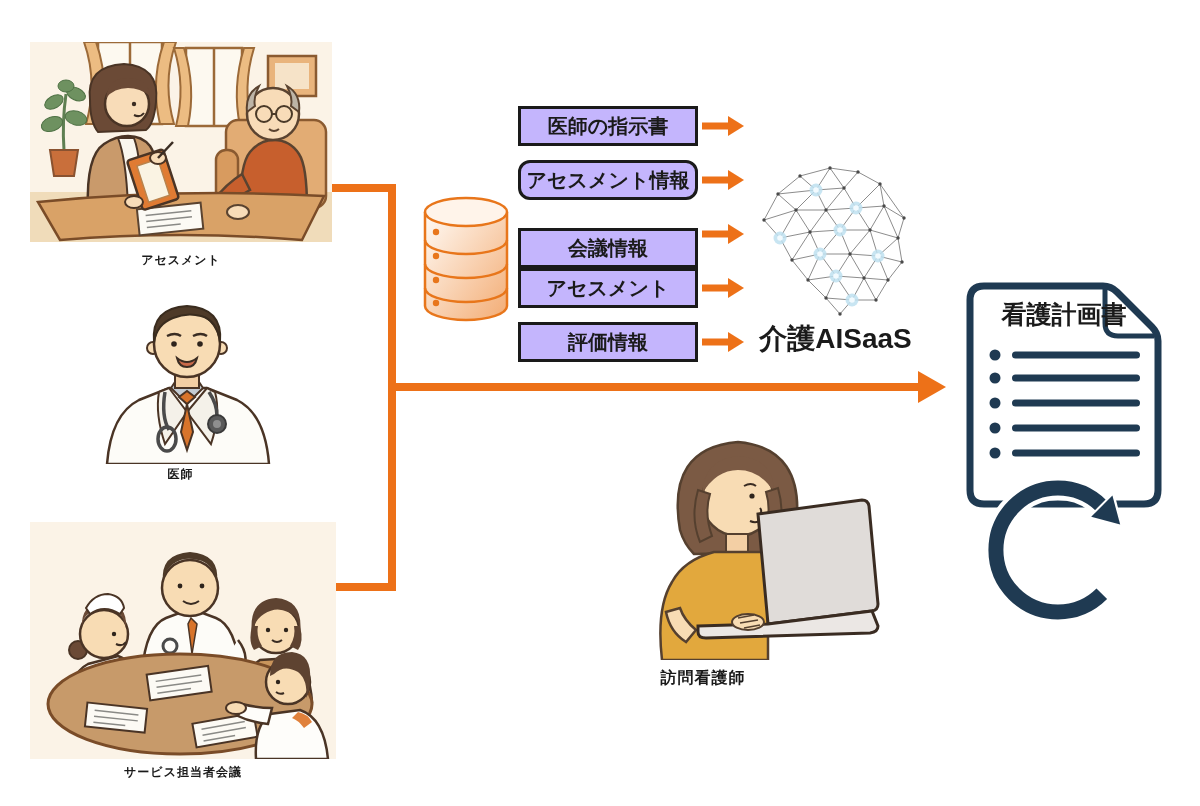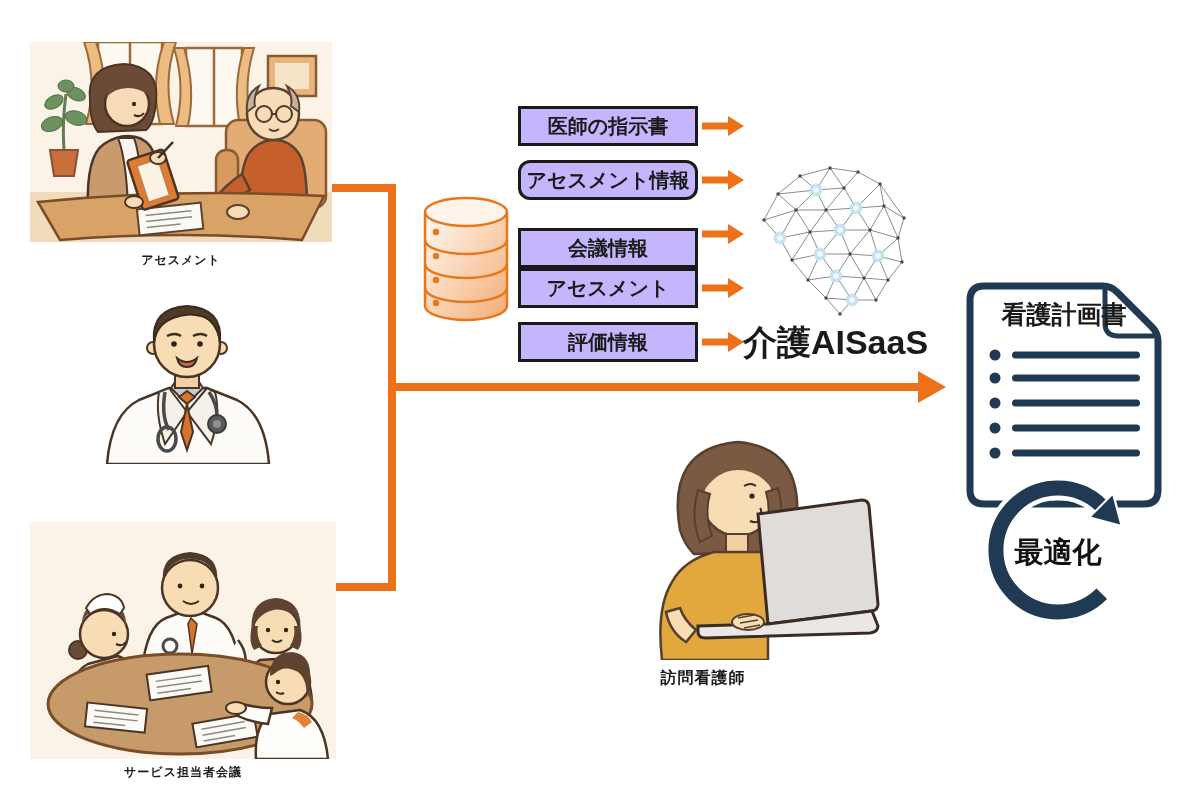--- a/index.html
+++ b/index.html
@@ -19,21 +19,21 @@
   }
   .info-box{
     position:absolute;left:518px;width:180px;height:40px;
     border:3px solid #1a1a1a;background:#c4b5fd;box-sizing:border-box;
     display:flex;align-items:center;justify-content:center;
     font-size:20px;font-weight:bold;color:var(--ink);white-space:nowrap;
   }
   .box-arrow{position:absolute;left:702px;width:42px;height:24px;}
   .ai-label{
     position:absolute;left:738px;top:320px;width:195px;text-align:center;
-    font-size:34px;font-weight:bold;color:var(--ink);white-space:nowrap;
+    font-size:28px;font-weight:bold;color:var(--ink);white-space:nowrap;
   }
   .doc-title{
     position:absolute;left:965px;top:298px;width:198px;text-align:center;
     font-size:25px;font-weight:bold;color:var(--ink);white-space:nowrap;
   }
   .opt-label{
     position:absolute;left:983px;top:533px;width:150px;text-align:center;
     font-size:29px;font-weight:bold;color:#111;white-space:nowrap;
   }
   svg{display:block;}
@@ -136,20 +136,21 @@
     <circle cx="105" cy="52" r="2.8" fill="#2e241c"></circle>
     <path d="M82,66 q10,8 20,0 q-2,9 -10,9 q-8,0 -10,-9 z" fill="#C96A4A" stroke="#3a2c22" stroke-width="2"></path>
     <g>
       <path d="M70,100 Q66,124 74,138" stroke="#4a4a4a" stroke-width="3.5" fill="none"></path>
       <ellipse cx="72" cy="147" rx="9" ry="12" fill="none" stroke="#4a4a4a" stroke-width="3.5"></ellipse>
       <path d="M114,100 Q122,112 122,124" stroke="#4a4a4a" stroke-width="3.5" fill="none"></path>
       <circle cx="122" cy="132" r="9" fill="#5a5a5a" stroke="#3a3a3a" stroke-width="2"></circle>
       <circle cx="122" cy="132" r="4" fill="#8f8f8f"></circle>
     </g>
   </svg>
+  <div class="caption" style="left:88px;top:466px;width:185px;">医師</div>
 
   <svg class="abs" style="left:30px;top:522px;" width="306" height="237" viewBox="0 0 306 237">
     <rect width="306" height="237" fill="#FBF3E7"></rect>
     <g>
       <path d="M112,150 Q116,104 136,96 L152,90 h18 L186,96 Q206,104 210,150 Z" fill="#FDFCF8" stroke="#4a3425" stroke-width="2.5"></path>
       <path d="M161,96 l6,6 -5,30 -4,-30 z" fill="#D8742B" stroke="#4a3425" stroke-width="1.5"></path>
       <circle cx="140" cy="124" r="7" fill="none" stroke="#4a4a4a" stroke-width="3"></circle>
       <path d="M208,118 q14,18 2,36 q-16,8 -28,2" fill="#FDFCF8" stroke="#4a3425" stroke-width="2.5"></path>
       <ellipse cx="182" cy="152" rx="12" ry="7" fill="#F8DCB4" stroke="#4a3425" stroke-width="2"></ellipse>
       <circle cx="160" cy="66" r="28" fill="#F8DCB4" stroke="#4a3425" stroke-width="2.5"></circle>
@@ -377,15 +378,14 @@
   <div class="doc-title">看護計画書</div>
 
   <svg class="abs" style="left:983px;top:475px;" width="150" height="150" viewBox="0 0 150 150">
     <path d="M118.8,118.8 A62,62 0 1 1 118.8,31.2" fill="none" stroke="#ffffff" stroke-width="24" stroke-linecap="round"></path>
     <path d="M118.8,118.8 A62,62 0 1 1 118.8,31.2" fill="none" stroke="#1F3A52" stroke-width="15"></path>
     <g transform="translate(118.8,31.2) rotate(45)">
       <polygon points="-2,-19 30,0 -2,19" fill="#ffffff"></polygon>
       <polygon points="0,-15 26,0 0,15" fill="#1F3A52"></polygon>
     </g>
   </svg>
-  <div class="opt-label">最適化</div>
 
 </div>
 
 </body></html>

